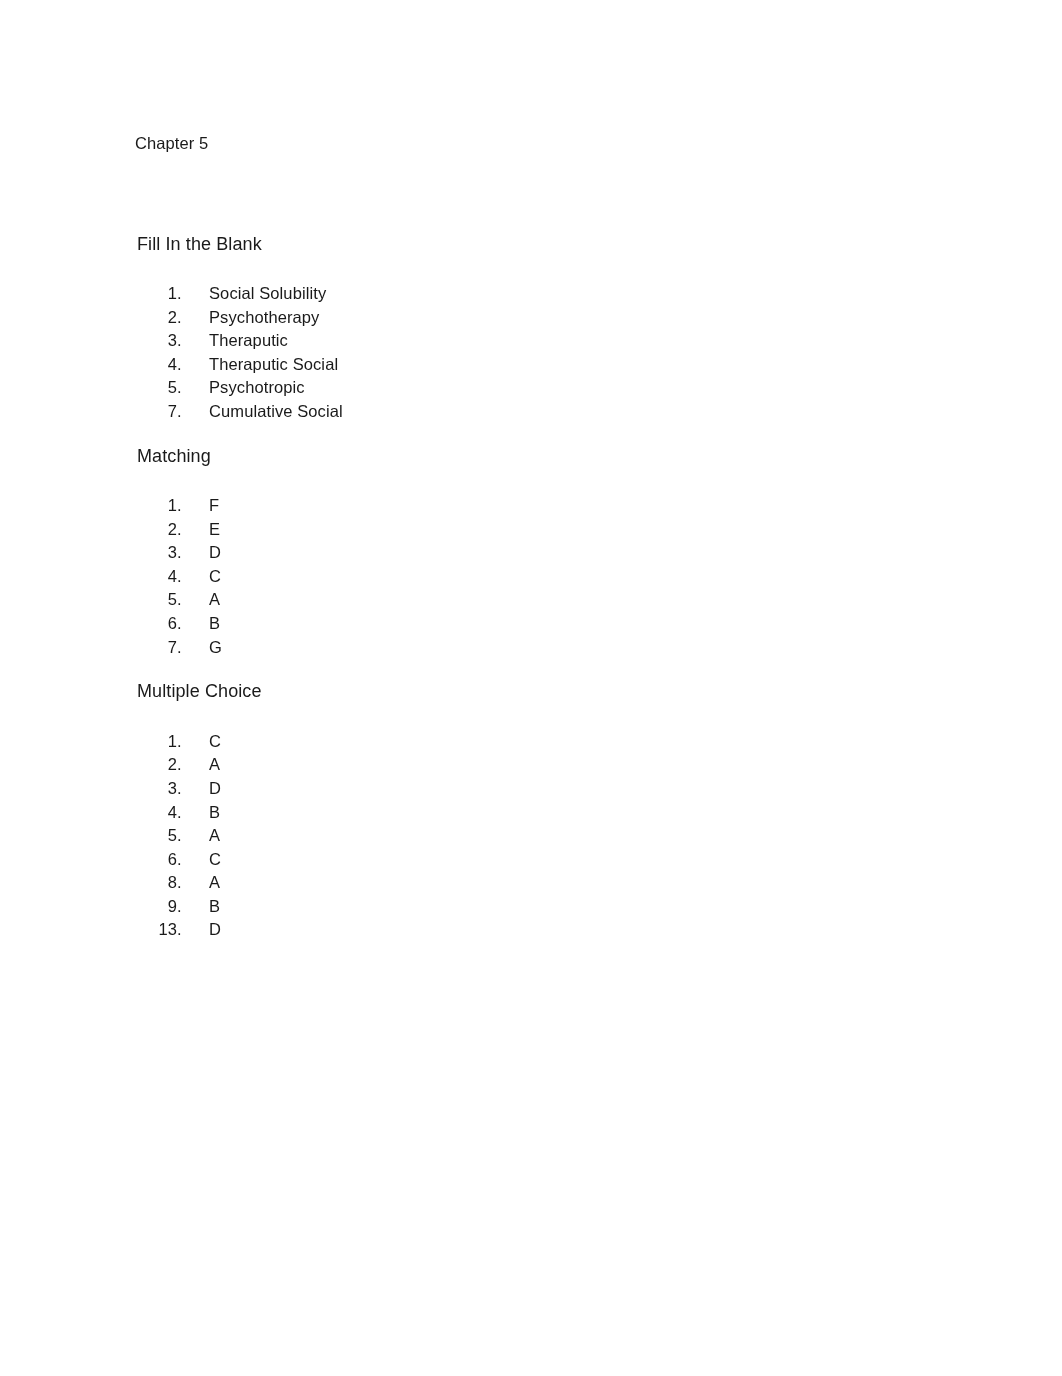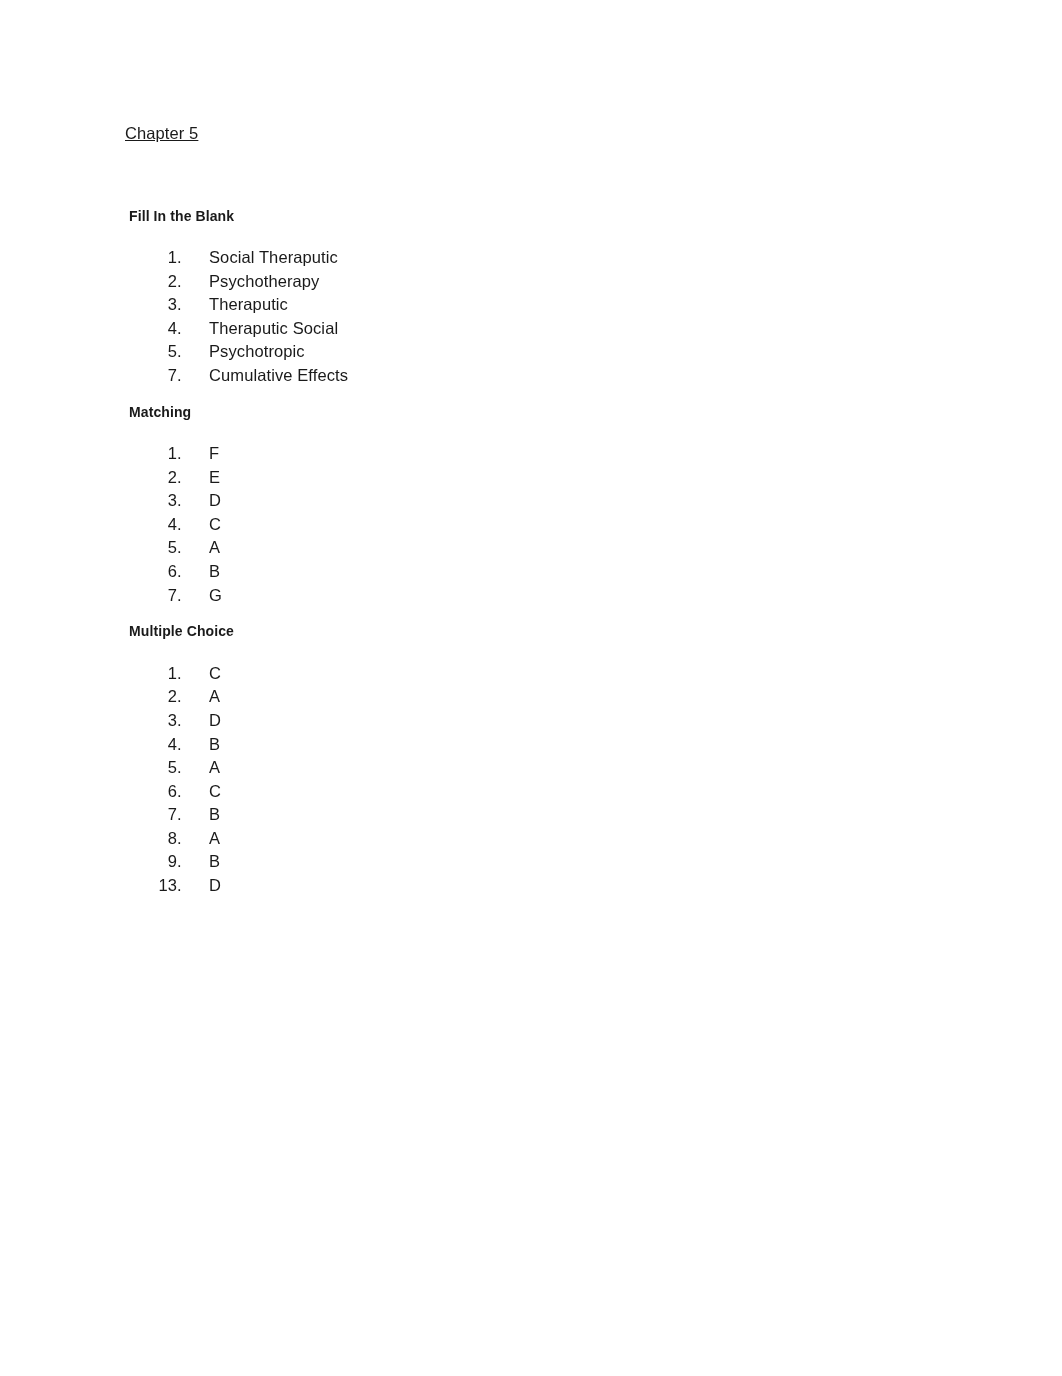--- a/index.html
+++ b/index.html
@@ -23,33 +23,32 @@
   }
   .doc-body {
     position: absolute;
     left: 125px;
     top: 122px;
     width: 812px;
   }
   .doc-title {
     font-size: 16.5px;
     line-height: 23.5px;
-    margin: 0;
+    margin: 10px;
     font-weight: normal;
     letter-spacing: 0.1px;
-    text-decoration: underline;
   }
   .section {
     margin: 0;
   }
   .section-heading {
-    font-size: 14px;
+    font-size: 18px;
     line-height: 23.5px;
-    font-weight: bold;
-    margin: 4px;
+    font-weight: normal;
+    margin: 12px;
     letter-spacing: 0.1px;
   }
   .gap-after-title { height: 55px; }
   .gap-before-heading { height: 9px; }
   .gap-after-heading { height: 14px; }
 
   ol.answer-list {
     list-style: none;
     margin: 0;
     padding: 0;
@@ -84,26 +83,26 @@
   <div class="doc-body">
 
     <p class="doc-title">Chapter 5</p>
 
     <div class="gap-after-title"></div>
 
     <div class="section">
       <p class="section-heading">Fill In the Blank</p>
       <div class="gap-after-heading"></div>
       <ol class="answer-list">
-        <li><span class="li-num"><span class="num-inner">1</span>.</span><span class="li-text">Social Theraputic</span></li>
+        <li><span class="li-num"><span class="num-inner">1</span>.</span><span class="li-text">Social Solubility</span></li>
         <li><span class="li-num"><span class="num-inner">2</span>.</span><span class="li-text">Psychotherapy</span></li>
         <li><span class="li-num"><span class="num-inner">3</span>.</span><span class="li-text">Theraputic</span></li>
         <li><span class="li-num"><span class="num-inner">4</span>.</span><span class="li-text">Theraputic Social</span></li>
         <li><span class="li-num"><span class="num-inner">5</span>.</span><span class="li-text">Psychotropic</span></li>
-        <li><span class="li-num"><span class="num-inner">7</span>.</span><span class="li-text">Cumulative Effects</span></li>
+        <li><span class="li-num"><span class="num-inner">7</span>.</span><span class="li-text">Cumulative Social</span></li>
       </ol>
     </div>
 
     <div class="gap-before-heading"></div>
 
     <div class="section">
       <p class="section-heading">Matching</p>
       <div class="gap-after-heading"></div>
       <ol class="answer-list">
         <li><span class="li-num"><span class="num-inner">1</span>.</span><span class="li-text">F</span></li>
@@ -121,21 +120,20 @@
     <div class="section">
       <p class="section-heading">Multiple Choice</p>
       <div class="gap-after-heading"></div>
       <ol class="answer-list">
         <li><span class="li-num"><span class="num-inner">1</span>.</span><span class="li-text">C</span></li>
         <li><span class="li-num"><span class="num-inner">2</span>.</span><span class="li-text">A</span></li>
         <li><span class="li-num"><span class="num-inner">3</span>.</span><span class="li-text">D</span></li>
         <li><span class="li-num"><span class="num-inner">4</span>.</span><span class="li-text">B</span></li>
         <li><span class="li-num"><span class="num-inner">5</span>.</span><span class="li-text">A</span></li>
         <li><span class="li-num"><span class="num-inner">6</span>.</span><span class="li-text">C</span></li>
-        <li><span class="li-num"><span class="num-inner">7</span>.</span><span class="li-text">B</span></li>
         <li><span class="li-num"><span class="num-inner">8</span>.</span><span class="li-text">A</span></li>
         <li><span class="li-num"><span class="num-inner">9</span>.</span><span class="li-text">B</span></li>
         <li><span class="li-num"><span class="num-inner">13</span>.</span><span class="li-text">D</span></li>
       </ol>
     </div>
 
   </div>
 </div>
 
 </body></html>

